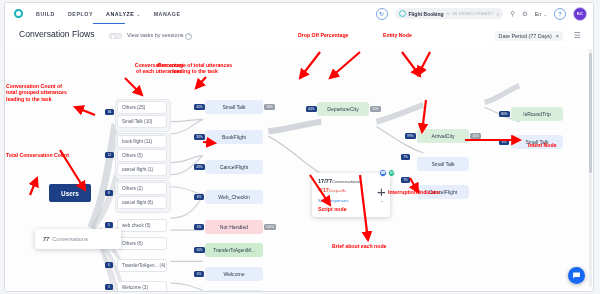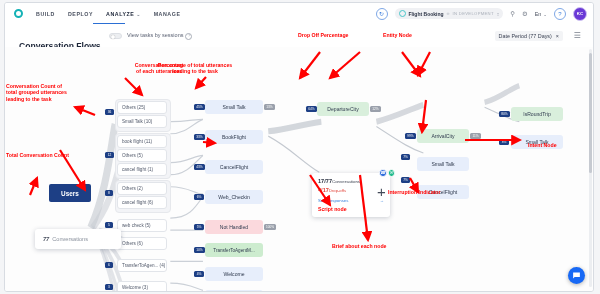--- a/index.html
+++ b/index.html
@@ -31,21 +31,21 @@
   .envtxt{font-size:4.2px;color:#aab0ba;letter-spacing:.3px;white-space:nowrap;}
   .codeic{font-size:4.6px;color:#aab0ba;}
   .updown{font-size:5px;color:#9aa1ac;line-height:.8;}
   .plainic{font-size:6.4px;color:#7b828e;cursor:pointer;}
   .lang{font-size:5.4px;color:#4a5160;cursor:pointer;}
   .avatar{width:12px;height:12px;border-radius:50%;background:#6938d6;display:flex;align-items:center;
           justify-content:center;color:#fff;font-size:4.4px;font-weight:700;border:1.2px solid #cfc2f2;}
 
   
   .pagehdr{position:absolute;left:0;top:21px;width:588px;height:23px;background:#fff;}
-  .ptitle{position:absolute;left:14px;top:5px;font-size:8.6px;font-weight:700;color:#1b2437;margin-top:12px;}
+  .ptitle{position:absolute;left:14px;top:5px;font-size:8.6px;font-weight:400;color:#1b2437;}
   .toggle{position:absolute;left:104px;top:9px;width:13px;height:6.4px;border-radius:4px;background:#eceef1;
           border:1px solid #dcdfe4;box-sizing:border-box;cursor:pointer;}
   .toggle i{position:absolute;left:.6px;top:.5px;width:4.6px;height:4.6px;border-radius:50%;background:#fff;
             box-shadow:0 0 1px rgba(0,0,0,.4);display:block;}
   .tasksessions{position:absolute;left:122px;top:7.6px;font-size:5.5px;color:#5c6374;}
   .qmark{display:inline-block;width:5px;height:5px;border-radius:50%;border:.6px solid #a9aeb8;
          font-size:3.6px;color:#a9aeb8;text-align:center;line-height:4.6px;margin-left:2px;}
 
   .dateperiod{position:absolute;right:30px;top:7px;display:flex;align-items:center;gap:4px;
               background:#f3f4f6;border-radius:2px;padding:2px 4px;cursor:pointer;}

